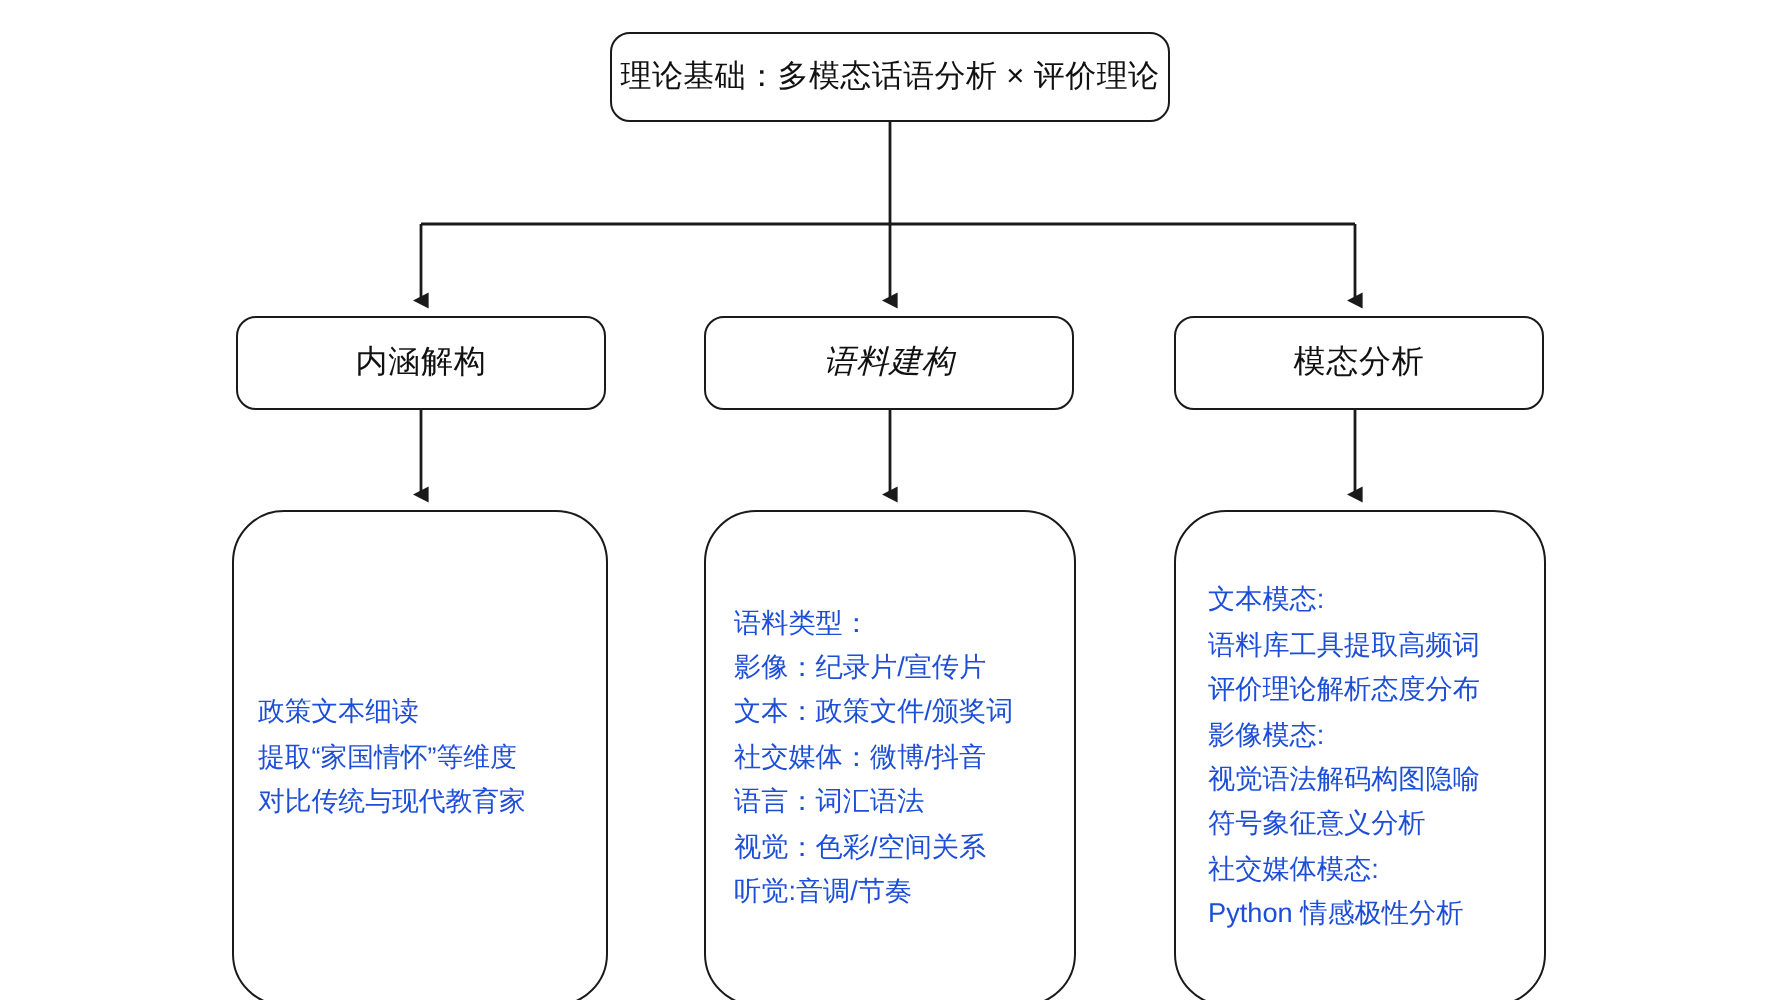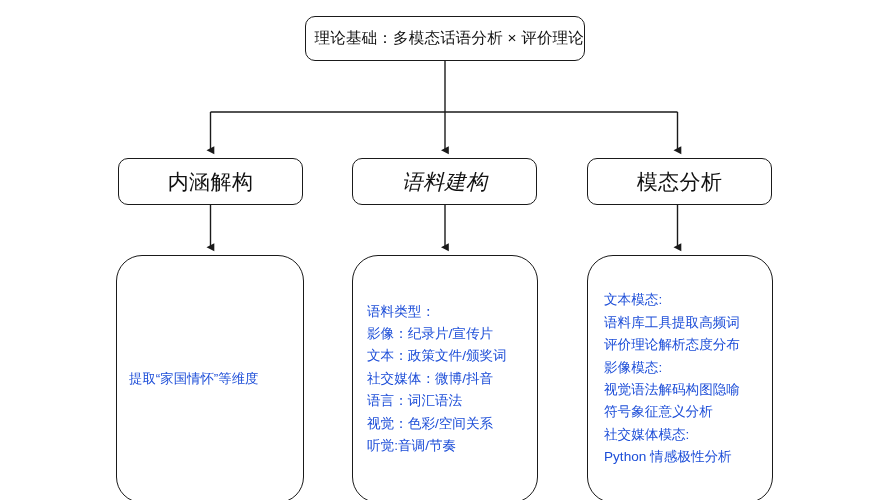--- a/index.html
+++ b/index.html
@@ -35,28 +35,27 @@
     z-index: 2;
   }
   .node.root {
     left: 305px;
     top: 16px;
     width: 280px;
     height: 45px;
     border-radius: 10px;
     font-size: 15.5px;
     letter-spacing: 0.2px;
-    justify-content: flex-end;
   }
   .node.stage {
     top: 158px;
     width: 185px;
     height: 47px;
     border-radius: 10px;
-    font-size: 21px;
+    font-size: 16px;
     letter-spacing: 0.4px;
   }
   .node.stage.s0 { left: 118px; }
   .node.stage.s1 { left: 352px; font-style: italic; }
   .node.stage.s2 { left: 587px; }
 
   .node.detail {
     top: 255px;
     height: 248px;
     border-radius: 26px;
@@ -125,21 +124,23 @@
   </div>
   <div class="node stage s1">
     <span>语料建构</span>
   </div>
   <div class="node stage s2">
     <span>模态分析</span>
   </div>
 
   <div class="node detail d0">
     <div class="lines">
+      <div class="line">政策文本细读</div>
       <div class="line">提取“家国情怀”等维度</div>
+      <div class="line">对比传统与现代教育家</div>
     </div>
   </div>
 
   <div class="node detail d1">
     <div class="lines">
       <div class="line">语料类型：</div>
       <div class="line">影像：纪录片/宣传片</div>
       <div class="line">文本：政策文件/颁奖词</div>
       <div class="line">社交媒体：微博/抖音</div>
       <div class="line">语言：词汇语法</div>

